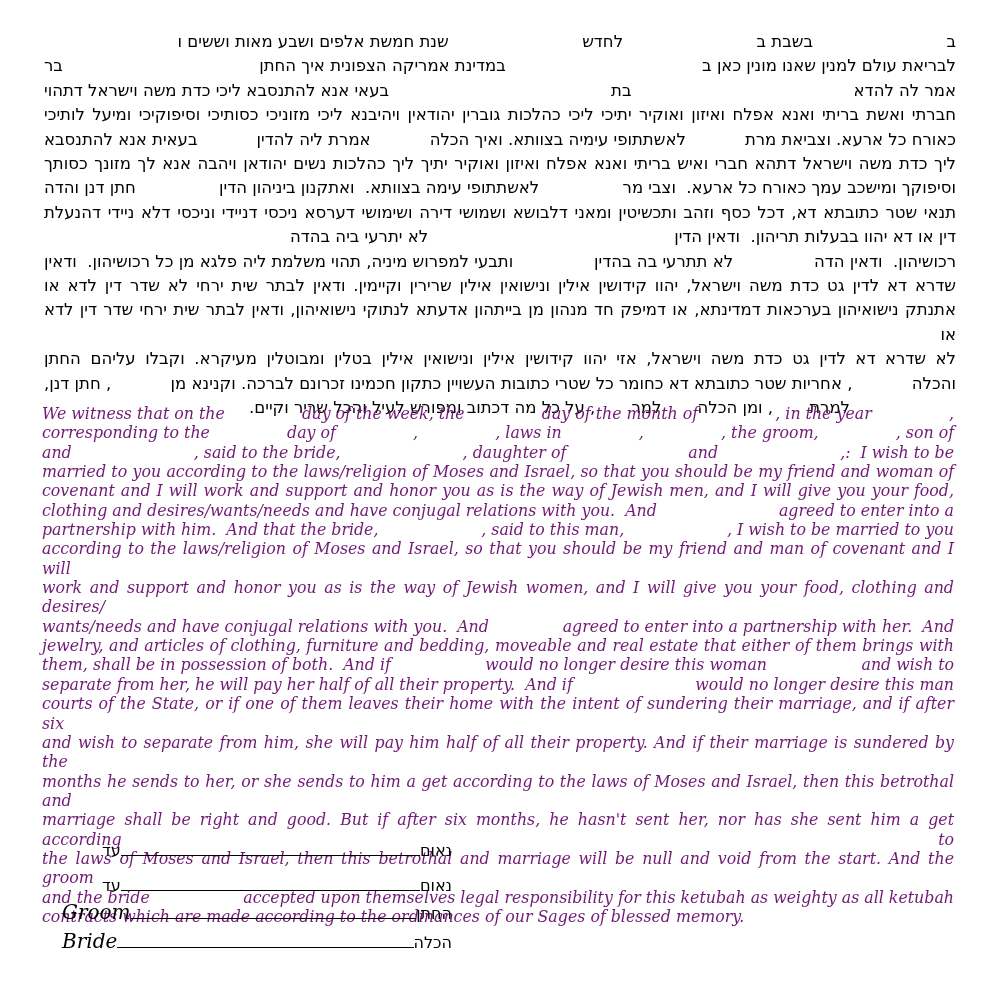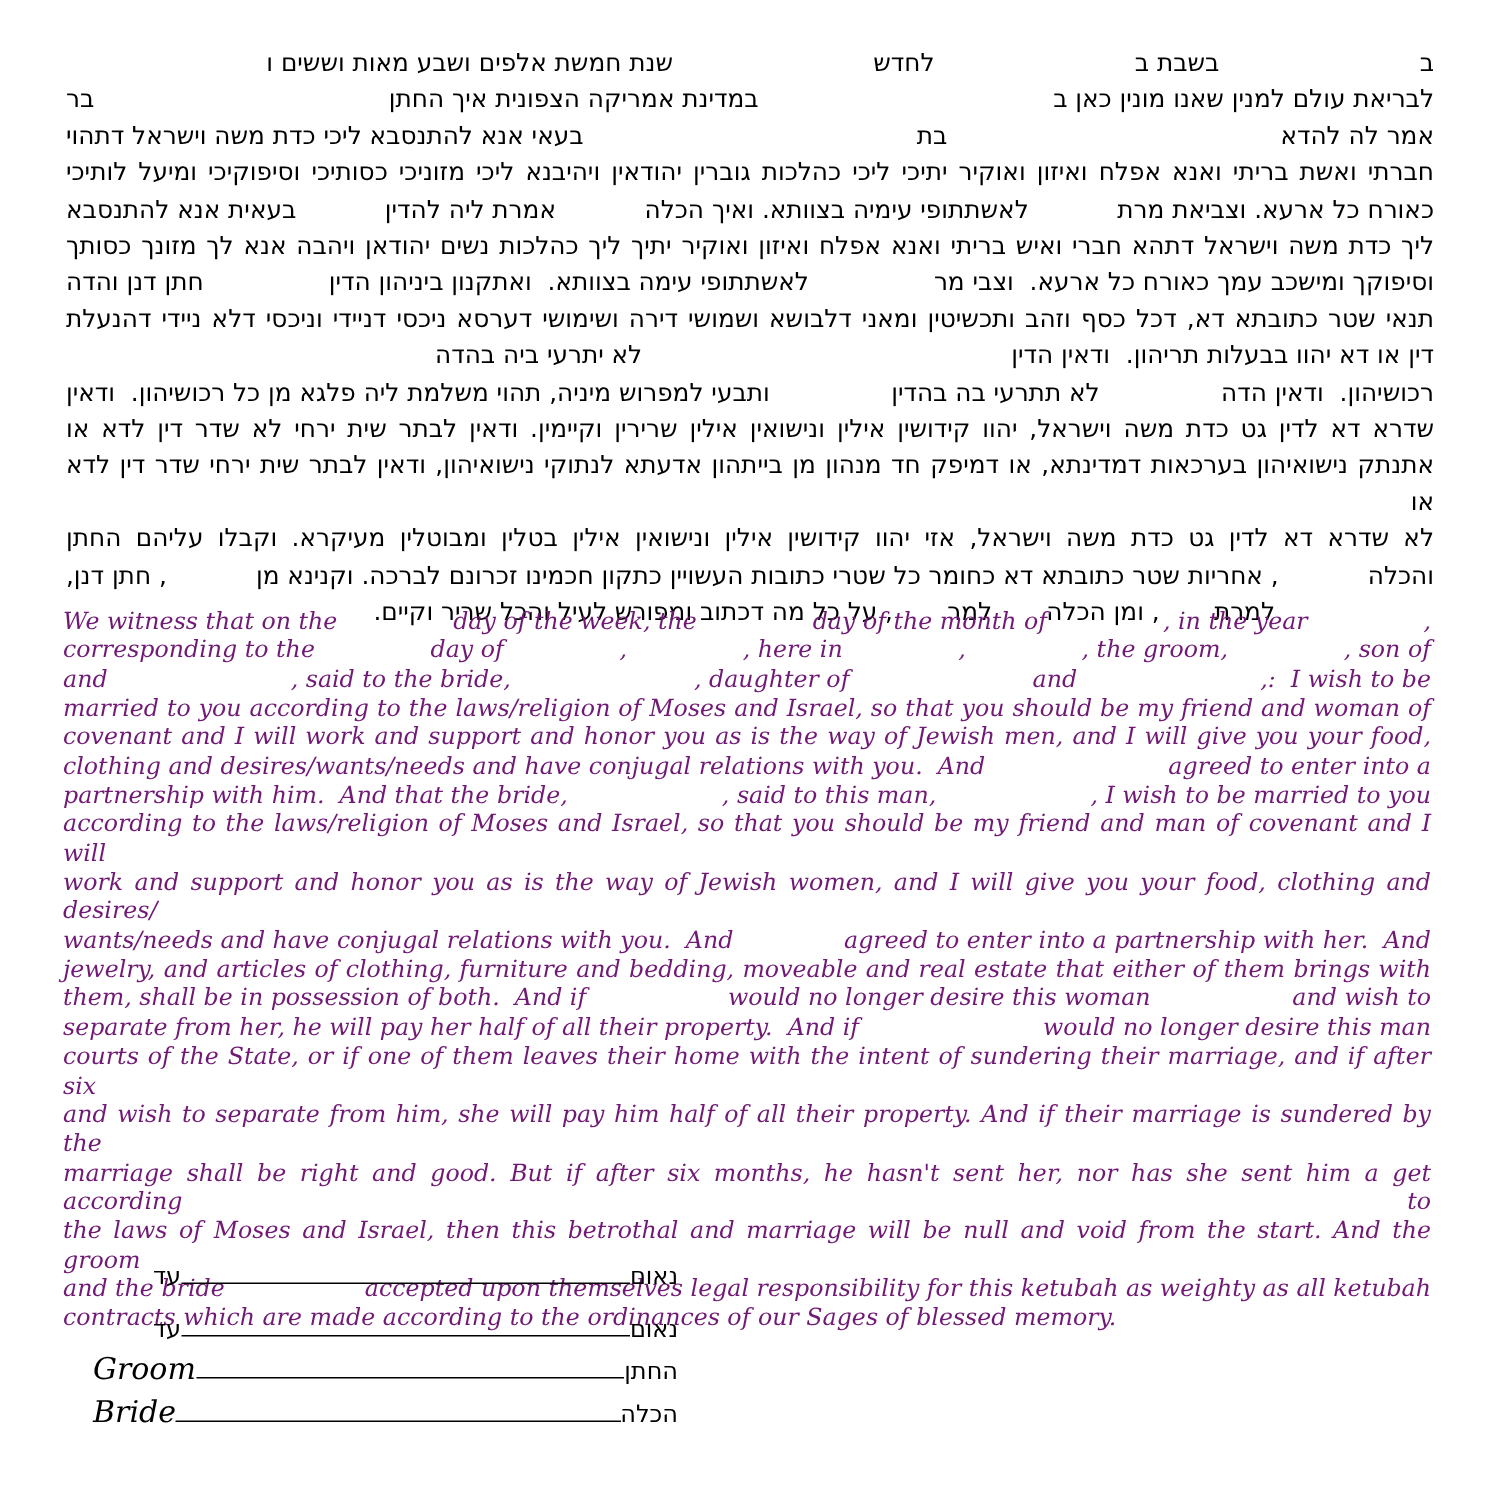--- a/index.html
+++ b/index.html
@@ -128,21 +128,21 @@
         <span class="gap"></span>
         <span class="seg">,</span>
       </div>
       <div class="eng-line flexline">
         <span class="seg">corresponding to the</span>
         <span class="gap"></span>
         <span class="seg">day of</span>
         <span class="gap"></span>
         <span class="seg">,</span>
         <span class="gap"></span>
-        <span class="seg">, here in</span>
+        <span class="seg">, laws in</span>
         <span class="gap"></span>
         <span class="seg">,</span>
         <span class="gap"></span>
         <span class="seg">, the groom,</span>
         <span class="gap"></span>
         <span class="seg">, son of</span>
       </div>
       <div class="eng-line flexline">
         <span class="seg">and</span>
         <span class="gap"></span>
@@ -183,20 +183,21 @@
         <span class="gap"></span>
         <span class="seg">and wish to</span>
       </div>
       <div class="eng-line flexline">
         <span class="seg">separate from her, he will pay her half of all their property.  And if</span>
         <span class="gap"></span>
         <span class="seg">would no longer desire this man</span>
       </div>
       <div class="eng-line just"><span class="seg">courts of the State, or if one of them leaves their home with the intent of sundering their marriage, and if after six</span></div>
       <div class="eng-line just"><span class="seg">and wish to separate from him, she will pay him half of all their property.  And if their marriage is sundered by the</span></div>
+      <div class="eng-line just"><span class="seg">months he sends to her, or she sends to him a get according to the laws of Moses and Israel, then this betrothal and</span></div>
       <div class="eng-line just"><span class="seg">marriage shall be right and good.  But if after six months, he hasn't sent her, nor has she sent him a get according to</span></div>
       <div class="eng-line just"><span class="seg">the laws of Moses and Israel, then this betrothal and marriage will be null and void from the start.  And the groom</span></div>
       <div class="eng-line flexline">
         <span class="seg">and the bride</span>
         <span class="gap"></span>
         <span class="seg">accepted upon themselves legal responsibility for this ketubah as weighty as all ketubah</span>
       </div>
       <div class="eng-line plain"><span class="seg">contracts which are made according to the ordinances of our Sages of blessed memory.</span></div>
     </div>
   <div class="sig-block" id="sig-block">

